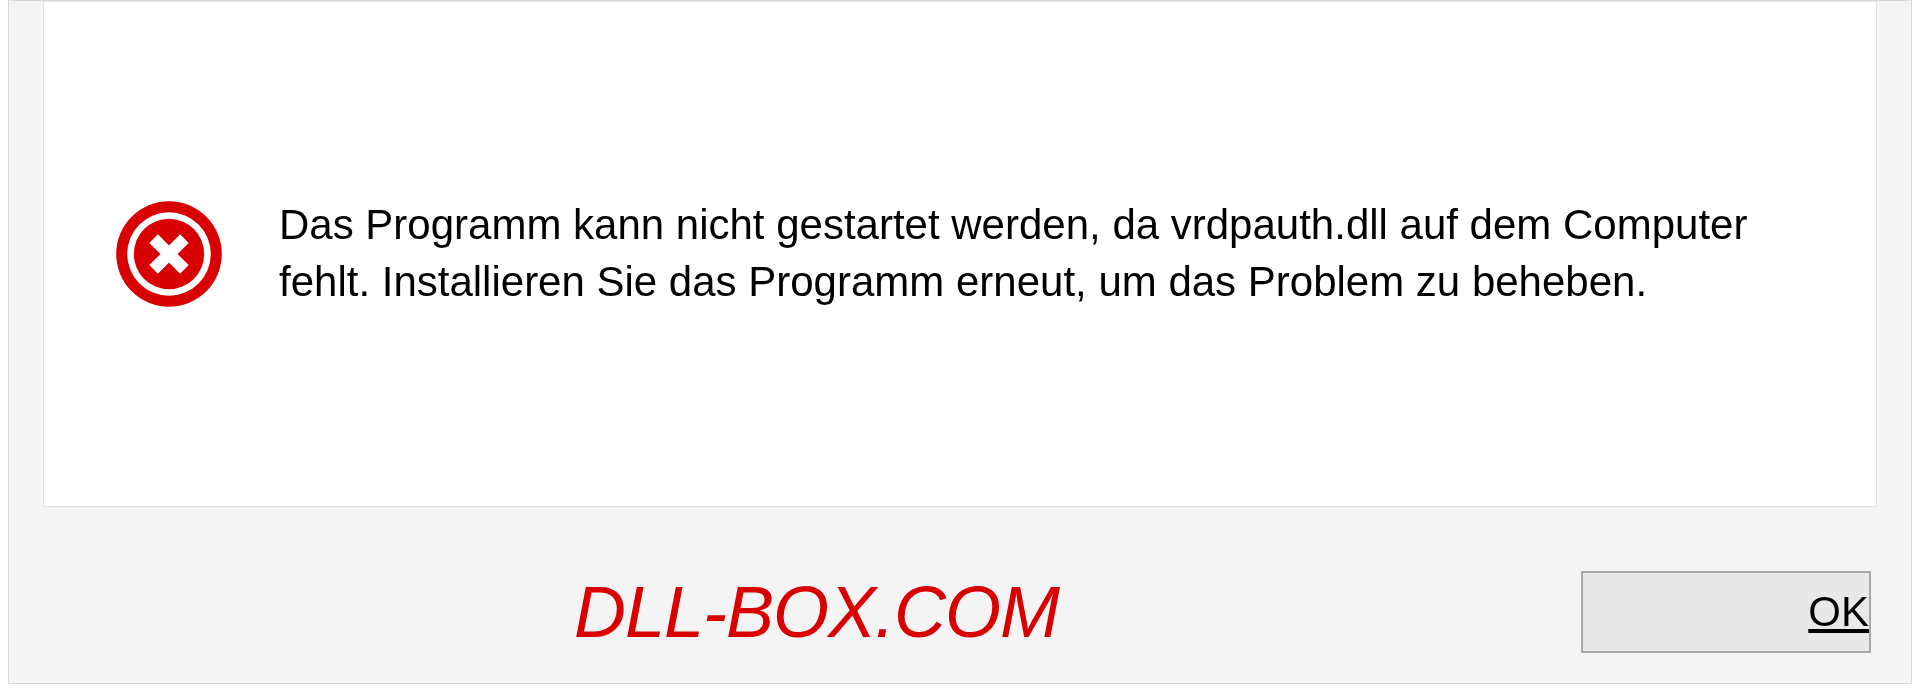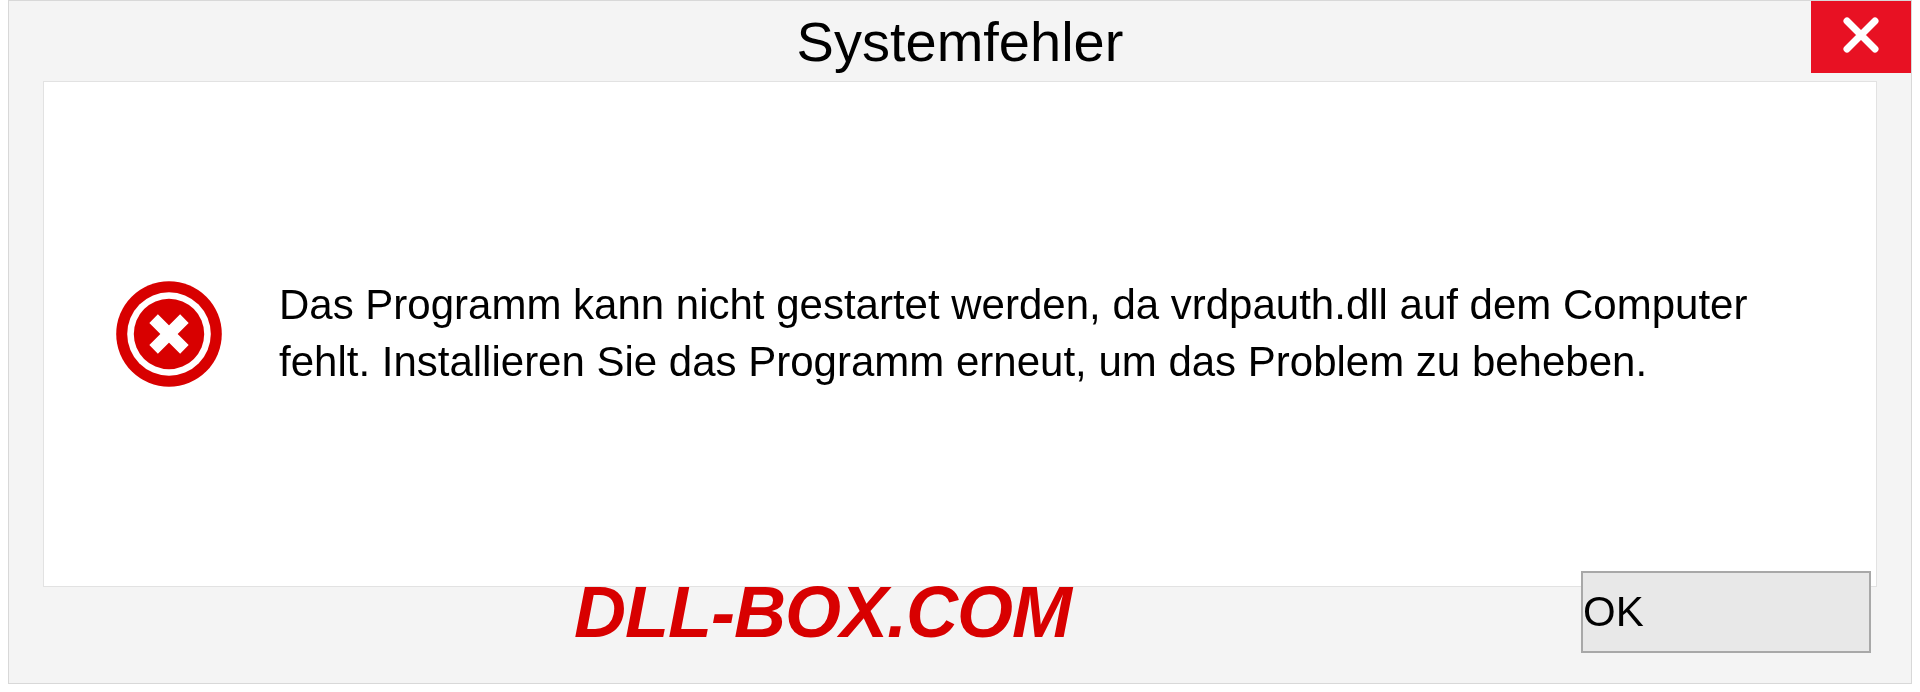--- a/index.html
+++ b/index.html
@@ -81,54 +81,45 @@
       bottom: 30px;
       left: 0;
       right: 0;
       display: flex;
       align-items: center;
       justify-content: space-between;
       padding: 0 40px 0 565px;
     }
     .watermark {
       font-size: 72px;
-      font-weight: 700;
+      font-weight: 400;
       font-style: italic;
       color: #d80000;
       letter-spacing: -1px;
       font-family: Arial, Helvetica, sans-serif;
     }
     .ok-btn {
       width: 290px;
       height: 82px;
       background: #e8e8e8;
       border: 2px solid #a8a8a8;
       display: flex;
       align-items: center;
-      justify-content: flex-start;
+      justify-content: flex-end;
       font-size: 42px;
       color: #000;
       cursor: pointer;
+      text-decoration: underline;
     }
   </style>
 </head>
 <body>
 
 <div class="dialog">
 
-  <div class="titlebar">
-    <div class="title">Systemfehler</div>
-    <div class="close-btn">
-      <span>
-        <svg viewBox="0 0 24 24">
-          <path d="M4 4 L20 20 M20 4 L4 20" stroke="#ffffff" stroke-width="4" stroke-linecap="round" fill="none"></path>
-        </svg>
-      </span>
-    </div>
-  </div>
 
   <div class="content-panel">
     <div class="error-icon">
       <svg viewBox="0 0 100 100">
         <circle cx="50" cy="50" r="48" fill="#d80000"></circle>
         <circle cx="50" cy="50" r="38" fill="#ffffff"></circle>
         <circle cx="50" cy="50" r="32" fill="#d80000"></circle>
         <path d="M36 36 L64 64 M64 36 L36 64" stroke="#ffffff" stroke-width="11" stroke-linecap="butt" fill="none"></path>
       </svg>
     </div>

